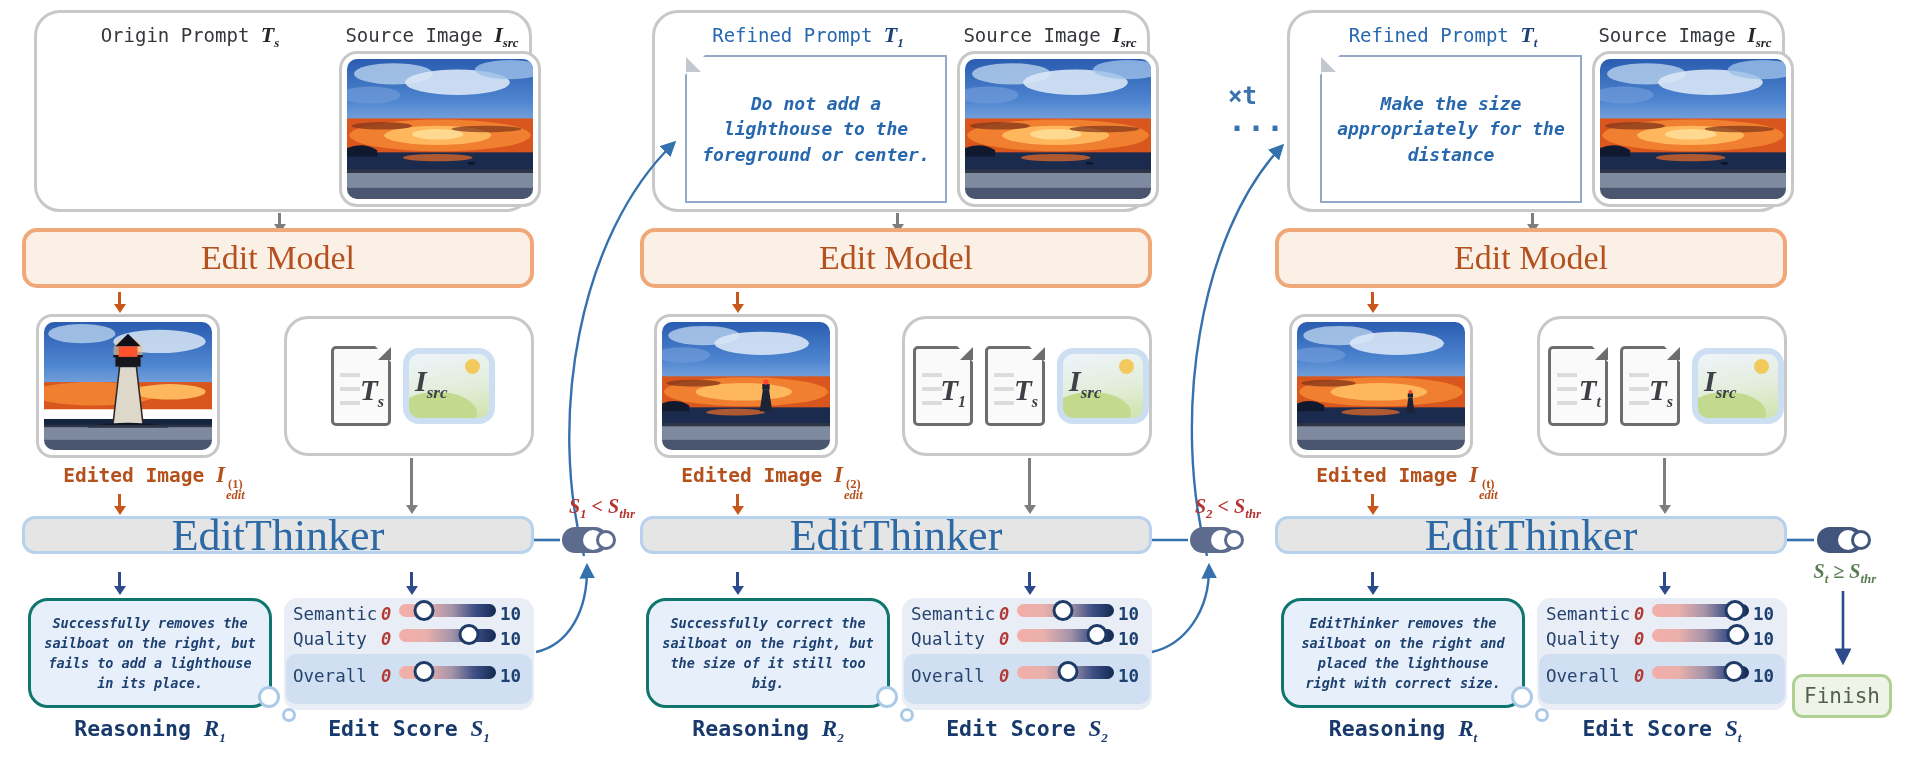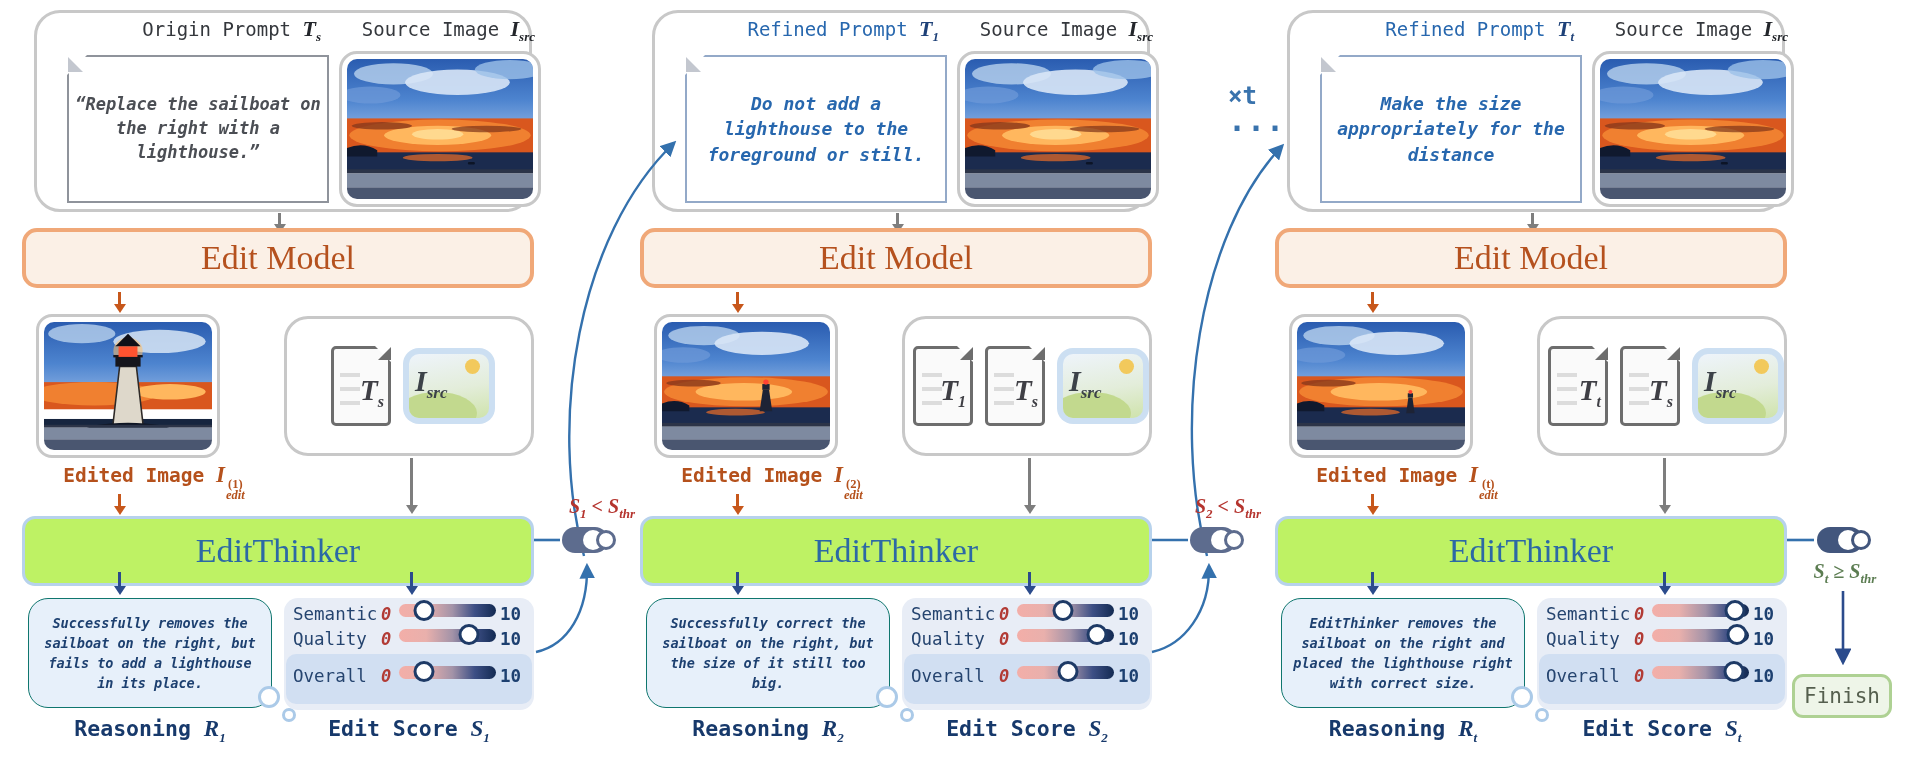--- a/index.html
+++ b/index.html
@@ -3,21 +3,21 @@
 <meta charset="utf-8">
 <style>
   html,body{margin:0;padding:0;background:#ffffff;}
   body{font-family:"DejaVu Sans Mono",monospace;}
   #canvas{position:relative;width:1905px;height:773px;background:#fff;overflow:hidden;}
 
   .panel{position:absolute;top:0;width:518px;height:773px;}
 
   
   .group{position:absolute;left:12px;top:10px;width:498px;height:202px;border:3px solid #c8c8c8;border-radius:26px;background:#fff;box-sizing:border-box;}
-  .top-label{position:absolute;top:3px;font-size:19px;color:#34373c;white-space:nowrap;text-align:right;}
+  .top-label{position:absolute;top:9px;font-size:19px;color:#34373c;white-space:nowrap;text-align:center;}
   .prompt-label{left:22px;width:262px;}
   .source-label{left:292px;width:206px;}
   .mvar{font-family:"Liberation Serif",serif;font-style:italic;font-weight:bold;font-size:22px;color:#23262b;}
   .mvar sub{font-size:13px;font-weight:bold;}
   .note{position:absolute;left:30px;top:42px;width:262px;height:148px;background:#fff;border:2.5px solid #8f939b;box-sizing:border-box;display:flex;align-items:center;justify-content:center;text-align:center;padding:8px 6px;font-style:italic;font-weight:bold;font-size:17px;color:#4b4e54;line-height:1.4;}
   .fold{position:absolute;top:-2px;left:-2px;width:0;height:0;border-top:20px solid #ffffff;border-right:20px solid transparent;}
   .fold::after{content:"";position:absolute;top:-18px;left:1px;width:0;height:0;border-bottom:15px solid #c3c7cf;border-right:15px solid transparent;}
   .blue-note .note{border-color:#93a9c8;color:#2767ae;font-size:18px;}
   .blue-note .prompt-label{color:#2767ae;}
   .blue-note .pvar{color:#1e4178;}
@@ -44,24 +44,24 @@
   .ivar{position:absolute;left:12px;top:16px;font-family:"Liberation Serif",serif;font-style:italic;font-weight:bold;font-size:30px;color:#3c4248;}
   .ivar sub{font-size:17px;}
 
   .edited-label{position:absolute;left:0;top:462px;width:264px;text-align:center;color:#b5511c;font-weight:bold;font-size:19.5px;white-space:nowrap;}
   .evar{color:#b5511c;font-size:23px;}
   .supsub{display:inline-flex;flex-direction:column;vertical-align:-6px;font-size:12.5px;line-height:11px;margin-left:1px;font-weight:bold;}
   .ss-sup{font-style:normal;}
   .ss-sub{font-style:italic;}
 
   
-  .thinker{position:absolute;left:0;top:516px;width:512px;height:70px;background:#bef264;border:3px solid #b7d2ec;border-radius:13px;display:flex;align-items:center;justify-content:center;font-family:"Liberation Serif",serif;font-size:34px;color:#2c69a5;box-sizing:border-box;}
+  .thinker{position:absolute;left:0;top:516px;width:512px;height:38px;background:#e5e5e5;border:3px solid #b7d2ec;border-radius:13px;display:flex;align-items:center;justify-content:center;font-family:"Liberation Serif",serif;font-size:44px;color:#2c69a5;box-sizing:border-box;}
 
   
-  .bubble{position:absolute;left:6px;top:598px;width:244px;height:110px;background:#e7f0fa;border:1px solid #0f766e;border-radius:20px;display:flex;align-items:center;justify-content:center;text-align:center;padding:8px 10px;box-sizing:border-box;font-size:13.5px;font-weight:bold;font-style:italic;color:#1d4070;line-height:1.5;}
+  .bubble{position:absolute;left:6px;top:598px;width:244px;height:110px;background:#e7f0fa;border:3px solid #0f766e;border-radius:20px;display:flex;align-items:center;justify-content:center;text-align:center;padding:8px 10px;box-sizing:border-box;font-size:13.5px;font-weight:bold;font-style:italic;color:#1d4070;line-height:1.5;}
   .tail{position:absolute;border-radius:50%;background:#fff;border:3.5px solid #abcae8;box-sizing:border-box;}
   .tail.t1{left:236px;top:686px;width:22px;height:22px;}
   .tail.t2{left:260px;top:708px;width:14px;height:14px;}
   .bottom-label{position:absolute;top:716px;font-size:21.5px;font-weight:bold;color:#17396b;text-align:center;white-space:nowrap;}
   .reason-label{left:6px;width:244px;}
   .score-label{left:262px;width:250px;}
   .blvar{font-size:23px;color:#17396b;}
 
   .scorebox{position:absolute;left:262px;top:598px;width:250px;height:112px;background:#e8edf6;border-radius:14px;padding:6px 9px;box-sizing:border-box;display:flex;flex-direction:column;justify-content:space-between;}
   .srow{display:flex;align-items:flex-start;height:30px;position:relative;}
@@ -103,24 +103,20 @@
   <div id="panels">
       <div class="panel" style="left: 22px;">
       <div class="group">
         <div class="top-label prompt-label">
           <span>Origin Prompt</span>
           <span class="mvar pvar"><span>T</span><sub>s</sub></span>
         </div>
         <div class="top-label source-label">
           <span>Source Image</span>
           <span class="mvar"><span>I</span><sub>src</sub></span>
-        </div>
-        <div class="note">
-          <span class="fold"></span>
-          <span class="ntext">“Replace the sailboat on the right with a lighthouse.”</span>
         </div>
         <div class="imgbox">
           <svg viewBox="0 0 160 132" preserveAspectRatio="none">
             <defs>
                 <linearGradient id="sk" x1="0" y1="0" x2="0" y2="1">
                   <stop offset="0" stop-color="#2a5cb0"></stop>
                   <stop offset=".55" stop-color="#4d84cf"></stop>
                   <stop offset="1" stop-color="#8fb3e4"></stop>
                 </linearGradient>
               </defs>
@@ -252,21 +248,21 @@
         <div class="top-label prompt-label">
           <span>Refined Prompt</span>
           <span class="mvar pvar"><span>T</span><sub>1</sub></span>
         </div>
         <div class="top-label source-label">
           <span>Source Image</span>
           <span class="mvar"><span>I</span><sub>src</sub></span>
         </div>
         <div class="note">
           <span class="fold"></span>
-          <span class="ntext">Do not add a lighthouse to the foreground or still.</span>
+          <span class="ntext">Do not add a lighthouse to the foreground or center.</span>
         </div>
         <div class="imgbox">
           <svg viewBox="0 0 160 132" preserveAspectRatio="none">
             <defs>
                 <linearGradient id="sk" x1="0" y1="0" x2="0" y2="1">
                   <stop offset="0" stop-color="#2a5cb0"></stop>
                   <stop offset=".55" stop-color="#4d84cf"></stop>
                   <stop offset="1" stop-color="#8fb3e4"></stop>
                 </linearGradient>
               </defs>

